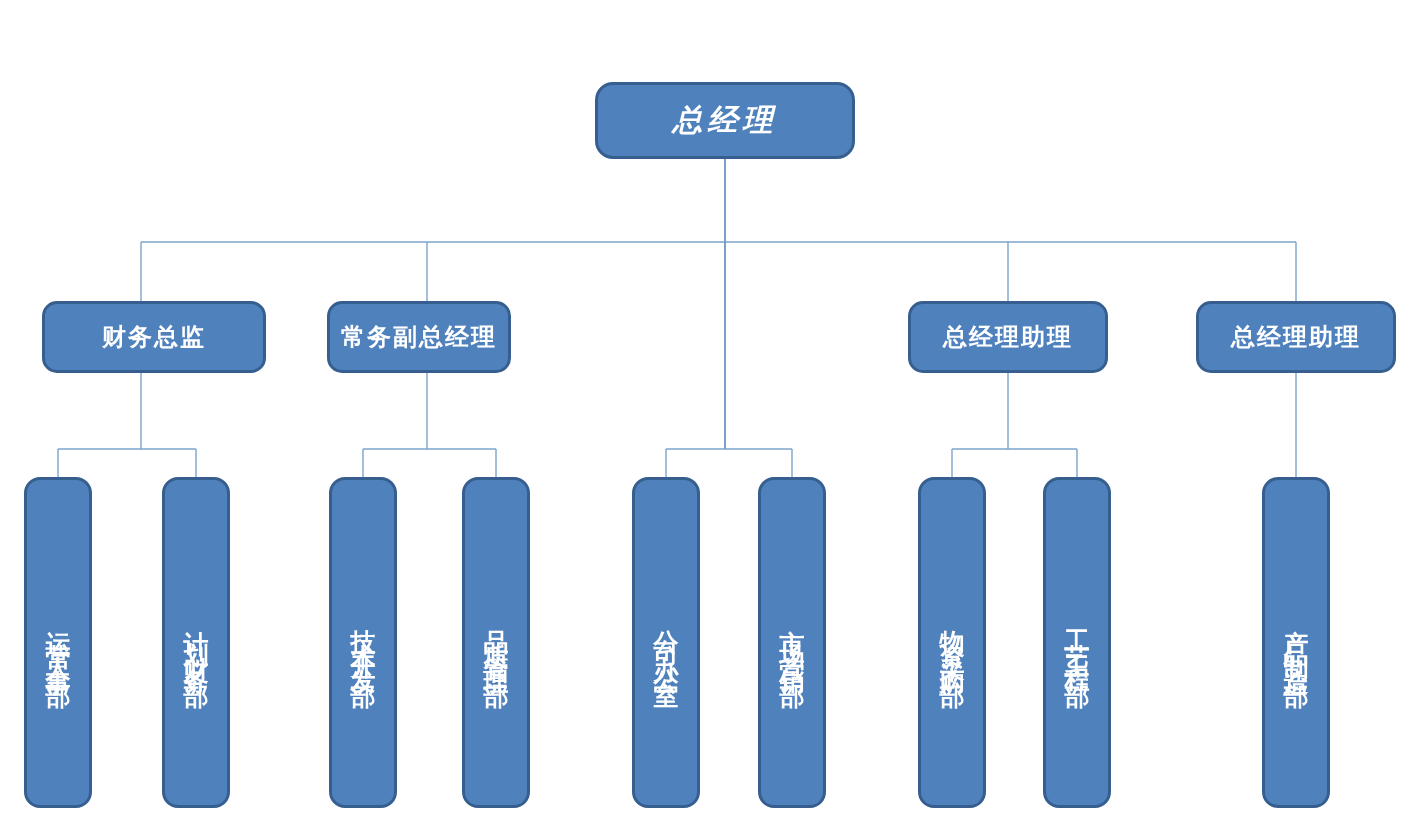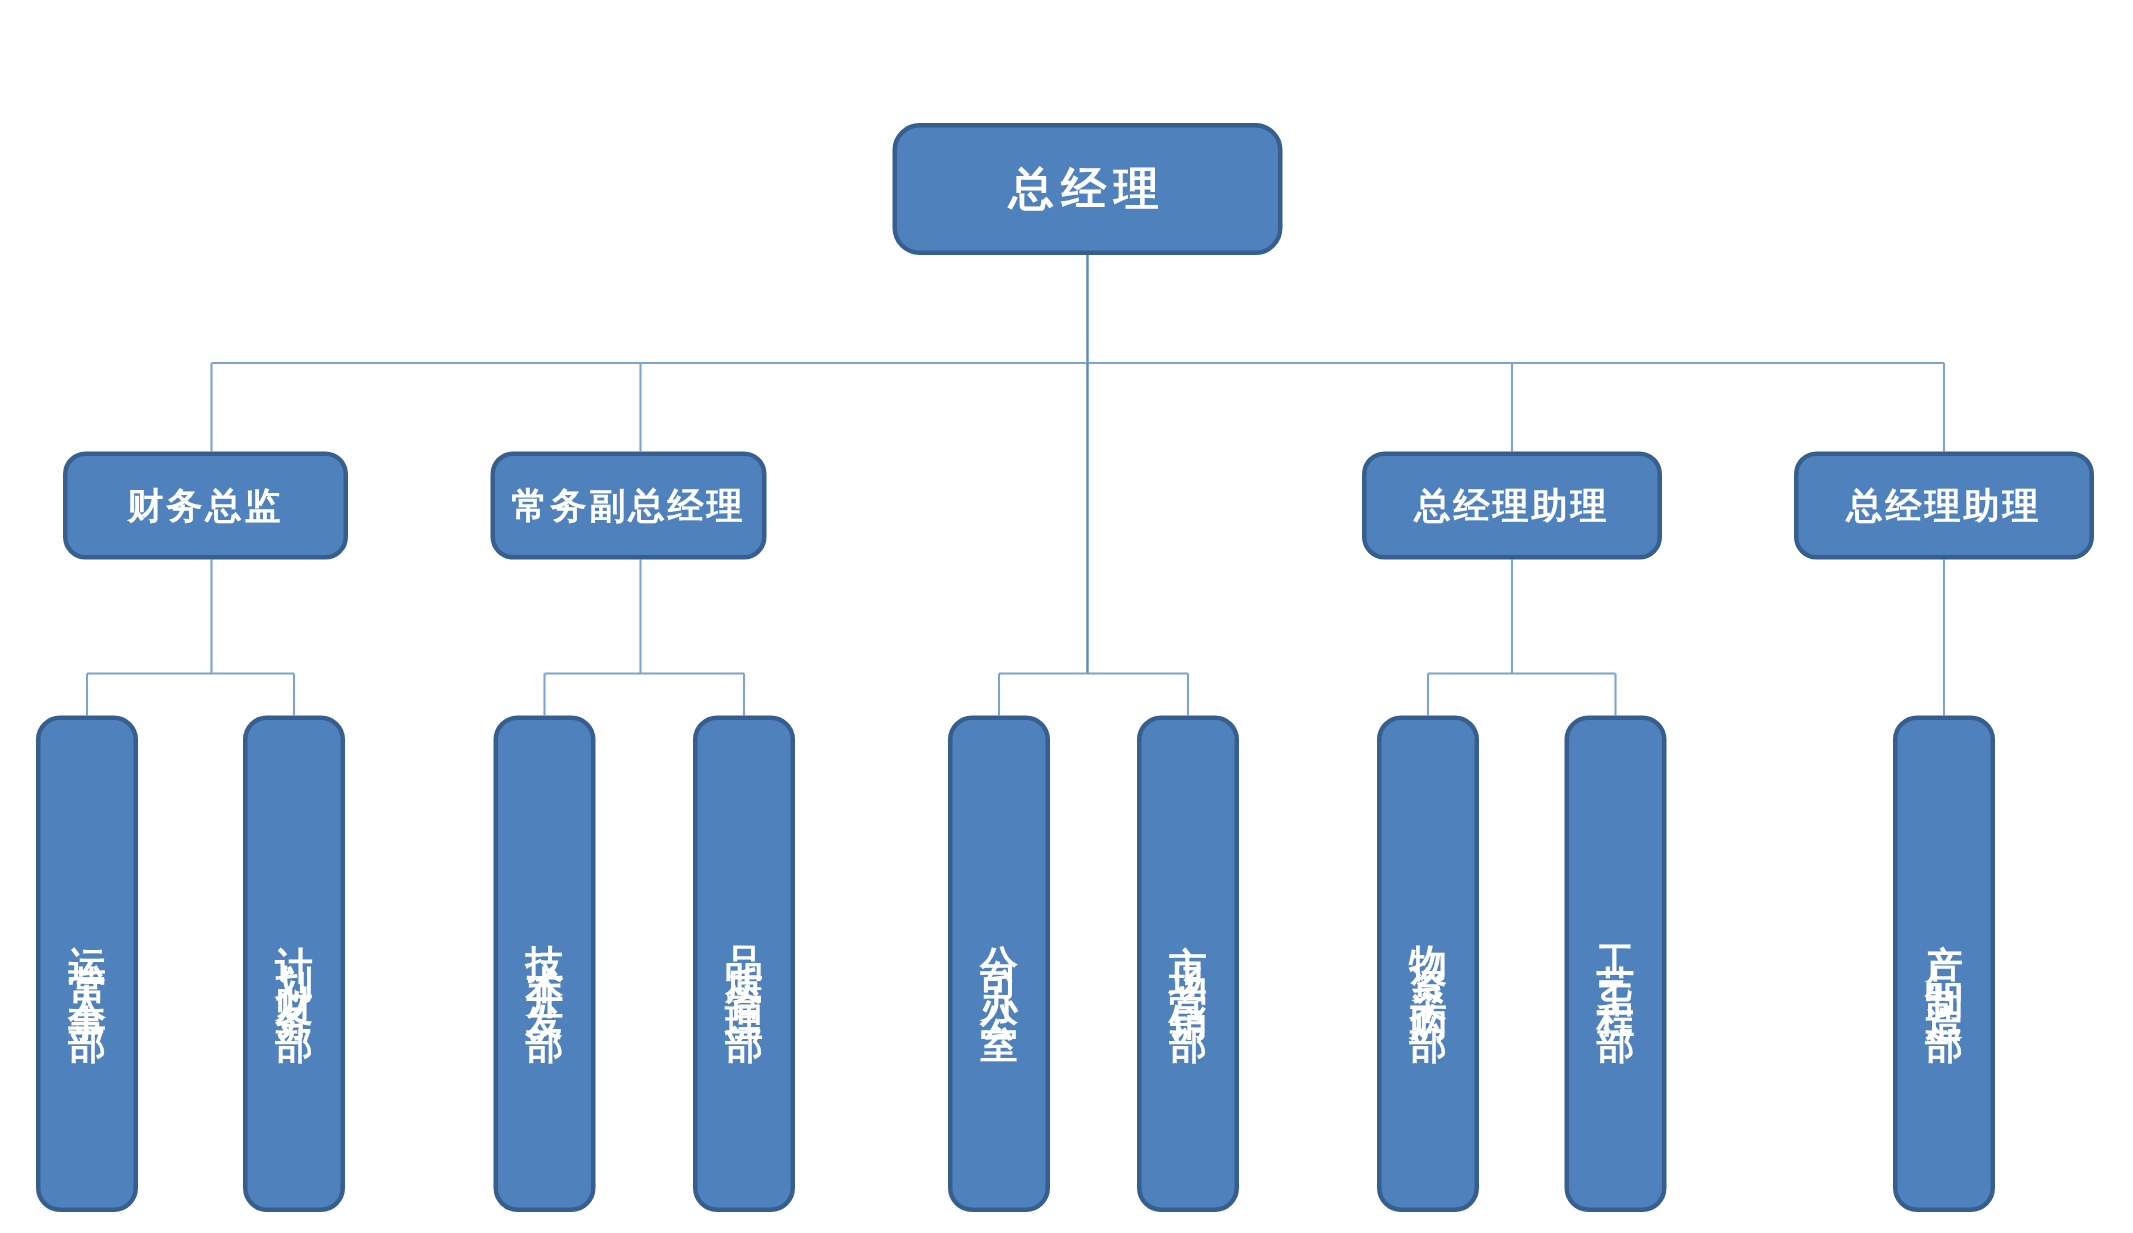--- a/index.html
+++ b/index.html
@@ -24,23 +24,24 @@
     border-radius:15px;
     color:#ffffff;
     font-weight:bold;
     display:flex;
     align-items:center;
     justify-content:center;
     box-sizing:border-box;
     text-align:center;
   }
   .root{
-    left:595px;top:82px;width:260px;height:88px;
+    left:595px;top:82px;width:260px;height:77px;
     font-size:30px;letter-spacing:5px;
     border-radius:18px;
+    font-style:italic;
   }
   .lvl2{
     top:301px;height:72px;
     font-size:24px;letter-spacing:2px;
   }
   .dept{
     top:477px;width:68px;height:331px;
     font-size:25px;
     writing-mode:vertical-rl;
     text-orientation:upright;
@@ -69,21 +70,21 @@
 
     <path d="M666 449 H792 M666 449 V477 M792 449 V477" stroke="#7da4cd" stroke-width="1.4" fill="none"></path>
 
     <path d="M1008 373 V449 M952 449 H1077 M952 449 V477 M1077 449 V477" stroke="#7da4cd" stroke-width="1.4" fill="none"></path>
 
     <path d="M1296 373 V477" stroke="#7da4cd" stroke-width="1.4" fill="none"></path>
   </svg>
 
   <div class="node root">总经理</div>
 
-  <div class="node lvl2" style="left:42px;width:190px">财务总监</div>
+  <div class="node lvl2" style="left:42px;width:224px">财务总监</div>
   <div class="node lvl2" style="left:327px;width:184px">常务副总经理</div>
   <div class="node lvl2" style="left:908px;width:200px">总经理助理</div>
   <div class="node lvl2" style="left:1196px;width:200px">总经理助理</div>
 
   <div class="node dept" style="left:24px">运营人事部</div>
   <div class="node dept" style="left:162px">计划财务部</div>
   <div class="node dept" style="left:329px">技术开发部</div>
   <div class="node dept" style="left:462px">品质管理部</div>
   <div class="node dept" style="left:632px">公司办公室</div>
   <div class="node dept" style="left:758px">市场营销部</div>

